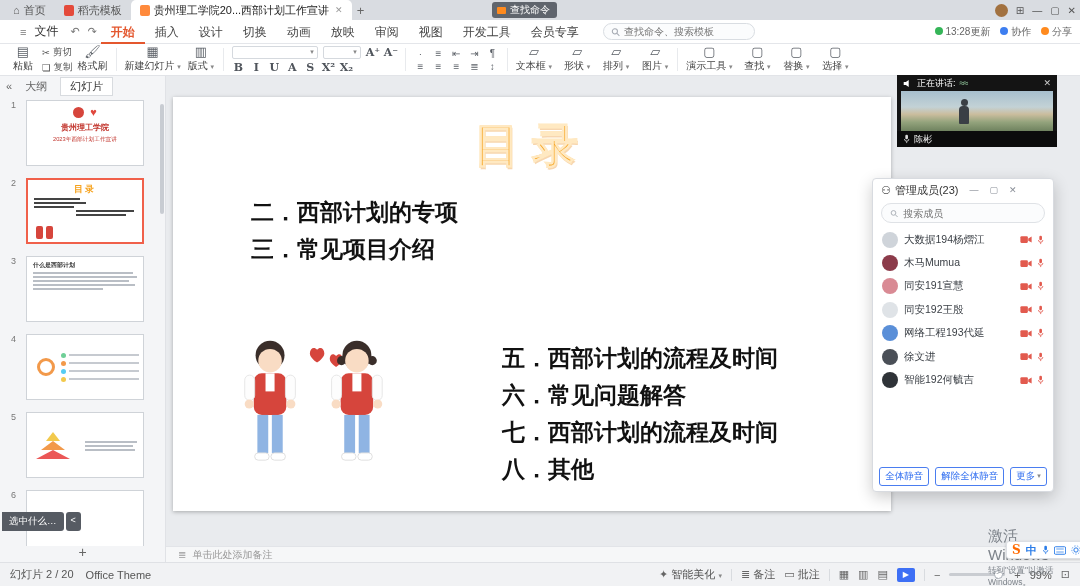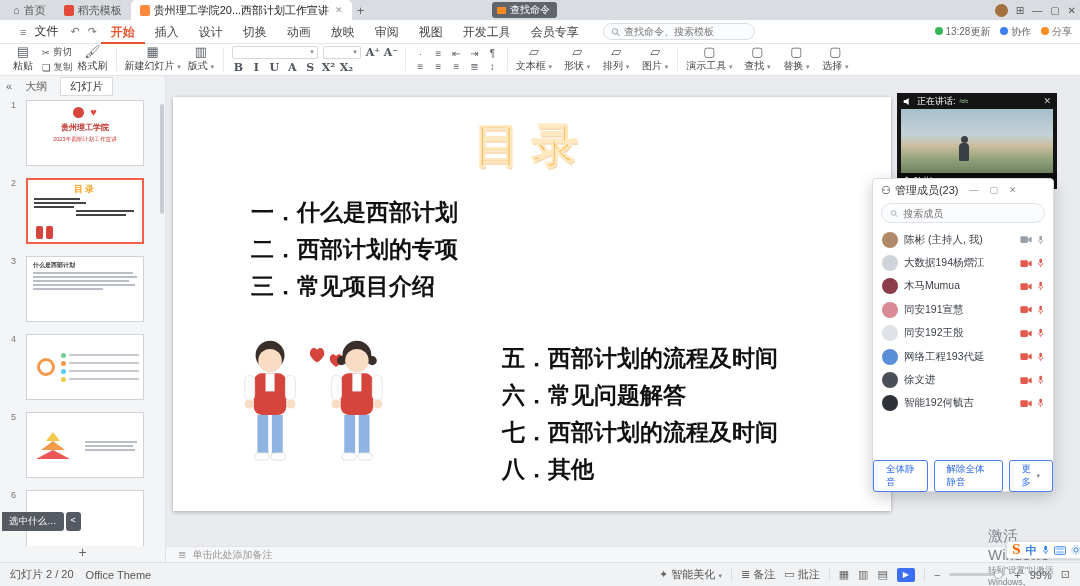--- a/index.html
+++ b/index.html
@@ -99,21 +99,21 @@
   .notesbar{position:absolute;left:166px;top:546px;width:914px;height:16px;background:#f6f7f8;border-top:1px solid #e2e4e8;display:flex;align-items:center;gap:6px;padding-left:12px;font-size:10px;color:#999;}
   .statusbar{position:absolute;left:0;top:562px;width:1080px;height:24px;background:#f1f2f4;border-top:1px solid #dfe1e5;display:flex;align-items:center;padding:0 10px;gap:12px;font-size:11px;color:#555;}
   .sb-right{margin-left:auto;display:flex;align-items:center;gap:9px;}
   .sb-ic{color:#666;font-size:11px;}
   .playbtn{width:18px;height:14px;background:#3d6ff5;border-radius:2px;color:#fff;font-size:8px;display:flex;align-items:center;justify-content:center;}
   .ztrack{width:56px;height:3px;background:#c9ccd1;border-radius:2px;position:relative;}
   .zknob{position:absolute;right:2px;top:-3px;width:9px;height:9px;border-radius:50%;background:#fff;border:1px solid #aab0b8;}
   .vsep{width:1px;height:12px;background:#d8dbdf;}
 
   
-  .vpanel{position:absolute;left:897px;top:93px;width:160px;height:96px;background:#141414;z-index:15;}
+  .vpanel{position:absolute;left:897px;top:75px;width:160px;height:72px;background:#141414;z-index:15;}
   .vp-head{height:16px;display:flex;align-items:center;gap:4px;padding:0 6px;color:#fff;font-size:9px;}
   .vp-head .x{margin-left:auto;color:#ccc;font-size:9px;}
   .vp-wave{color:#9dd6a8;font-size:9px;letter-spacing:-1px;}
   .vp-video{position:absolute;left:4px;right:4px;top:16px;bottom:16px;background:linear-gradient(180deg,#a7bfce 0%,#c3d2d6 40%,#cbbd9e 58%,#93a37c 78%,#6f825f 100%);}
   .vp-person{position:absolute;left:38%;bottom:18%;width:10px;height:18px;background:#3a3f45;border-radius:4px 4px 1px 1px;}
   .vp-person::before{content:"";position:absolute;top:-7px;left:2px;width:7px;height:7px;border-radius:50%;background:#3a3f45;}
   .vp-foot{position:absolute;left:0;right:0;bottom:0;height:16px;background:#0c0c0c;display:flex;align-items:center;gap:4px;padding:0 6px;color:#eee;font-size:9px;}
 
   
   .mpanel{position:absolute;left:872px;top:178px;width:182px;height:314px;background:#fff;border:1px solid #d8dbe0;border-radius:4px;box-shadow:0 5px 16px rgba(0,0,0,.2);z-index:20;display:flex;flex-direction:column;}
@@ -121,21 +121,21 @@
   .mp-winbtn{color:#8a8f98;font-size:9px;margin-left:7px;}
   .mp-winbtn:first-of-type{margin-left:auto;}
   .mp-search{margin:2px 8px 5px 8px;height:20px;border:1px solid #dfe2e6;border-radius:10px;display:flex;align-items:center;gap:5px;padding:0 8px;background:#fbfcfd;}
   .mp-search input{border:none;outline:none;background:transparent;font-size:10px;color:#b3b8bf;width:100%;}
   .mlist{flex:1;overflow:hidden;}
   .mrow{height:23.4px;display:flex;align-items:center;gap:6px;padding:0 9px;}
   .mava{width:16px;height:16px;border-radius:50%;flex:0 0 16px;display:flex;align-items:center;justify-content:center;color:#fff;font-size:5.5px;overflow:hidden;}
   .mname{flex:1;font-size:10.5px;color:#3a3f45;white-space:nowrap;overflow:hidden;text-overflow:ellipsis;}
   .micons{display:flex;align-items:center;gap:5px;}
   .mp-foot{height:27px;display:flex;align-items:center;justify-content:center;gap:6px;padding-bottom:3px;}
-  .mbtn{border:1px solid #4a7df0;color:#2f6df0;border-radius:3px;background:#fff;font-size:9.5px;padding:2px 12px;display:flex;align-items:center;gap:2px;}
+  .mbtn{border:1px solid #4a7df0;color:#2f6df0;border-radius:3px;background:#fff;font-size:9.5px;padding:2px 5px;display:flex;align-items:center;gap:2px;}
 
   
   .watermark{position:absolute;left:988px;top:527px;color:rgba(118,124,132,.95);z-index:5;}
   .wm1{font-size:15px;}
   .wm2{font-size:8.5px;margin-top:2px;}
   .ime{position:absolute;left:1006px;top:541px;height:18px;background:#fff;border:1px solid #dcdfe4;border-radius:3px;box-shadow:0 1px 3px rgba(0,0,0,.2);display:flex;align-items:center;gap:5px;padding:0 5px;z-index:6;}
   .ime-s{color:#ff6a00;font-weight:bold;font-size:12px;font-family:"DejaVu Serif",serif;}
   .ime-zh{color:#2b7de9;font-weight:bold;font-size:11px;}
   .pill{position:absolute;left:2px;top:512px;display:flex;gap:2px;z-index:8;}
   .pill-main{background:#565b63;color:#fff;font-size:9.5px;padding:3px 7px;border-radius:0 3px 3px 0;}
@@ -419,21 +419,20 @@
     </div>
     <div class="lp-scroll"></div>
     <div class="lp-add">+</div>
   </div>
 
   <div class="canvas">
     <div class="slide">
       <div class="slide-title">目录</div>
       <ul class="toc toc-left">
 
-      <li>一．什么是西部计划</li>
           <li>二．西部计划的专项</li>
           <li>三．常见项目介绍</li>
         </ul>
       <ul class="toc toc-right">
 
       <li>五．西部计划的流程及时间</li>
           <li>六．常见问题解答</li>
           <li>七．西部计划的流程及时间</li>
           <li>八．其他</li>
         </ul>
@@ -534,35 +533,20 @@
     </div>
     <div class="mp-search">
       <svg width="9" height="9" viewBox="0 0 14 14">
           <circle cx="6" cy="6" r="4" fill="none" stroke="#a6abb3" stroke-width="1.6"></circle>
           <line x1="9.2" y1="9.2" x2="13" y2="13" stroke="#a6abb3" stroke-width="1.6"></line>
         </svg>
       <input placeholder="搜索成员" style="">
     </div>
     <div class="mlist">
 
-        <div class="mrow">
-          <span class="mava" style="background: rgb(176, 137, 104);"></span>
-          <span class="mname">陈彬 (主持人, 我)</span>
-          <span class="micons" style="color: rgb(152, 160, 168);">
-            <svg width="12" height="9" viewBox="0 0 16 12">
-              <rect x="0.5" y="1.5" width="10" height="9" rx="1.5" fill="currentColor"></rect>
-              <path d="M11 4.5L15.5 2v8L11 7.5z" fill="currentColor"></path>
-            </svg>
-            <svg width="7" height="10" viewBox="0 0 12 16">
-              <rect x="4" y="0.5" width="4.5" height="8" rx="2.2" fill="currentColor"></rect>
-              <path d="M2.5 8a3.8 3.8 0 0 0 7.6 0" fill="none" stroke="currentColor" stroke-width="1.4"></path>
-              <line x1="6.3" y1="12" x2="6.3" y2="15" stroke="currentColor" stroke-width="1.4"></line>
-            </svg>
-          </span>
-        </div>
 
 
         <div class="mrow">
           <span class="mava" style="background: rgb(207, 212, 218);"></span>
           <span class="mname">大数据194杨熠江</span>
           <span class="micons" style="color: rgb(226, 90, 78);">
             <svg width="12" height="9" viewBox="0 0 16 12">
               <rect x="0.5" y="1.5" width="10" height="9" rx="1.5" fill="currentColor"></rect>
               <path d="M11 4.5L15.5 2v8L11 7.5z" fill="currentColor"></path>
             </svg>

